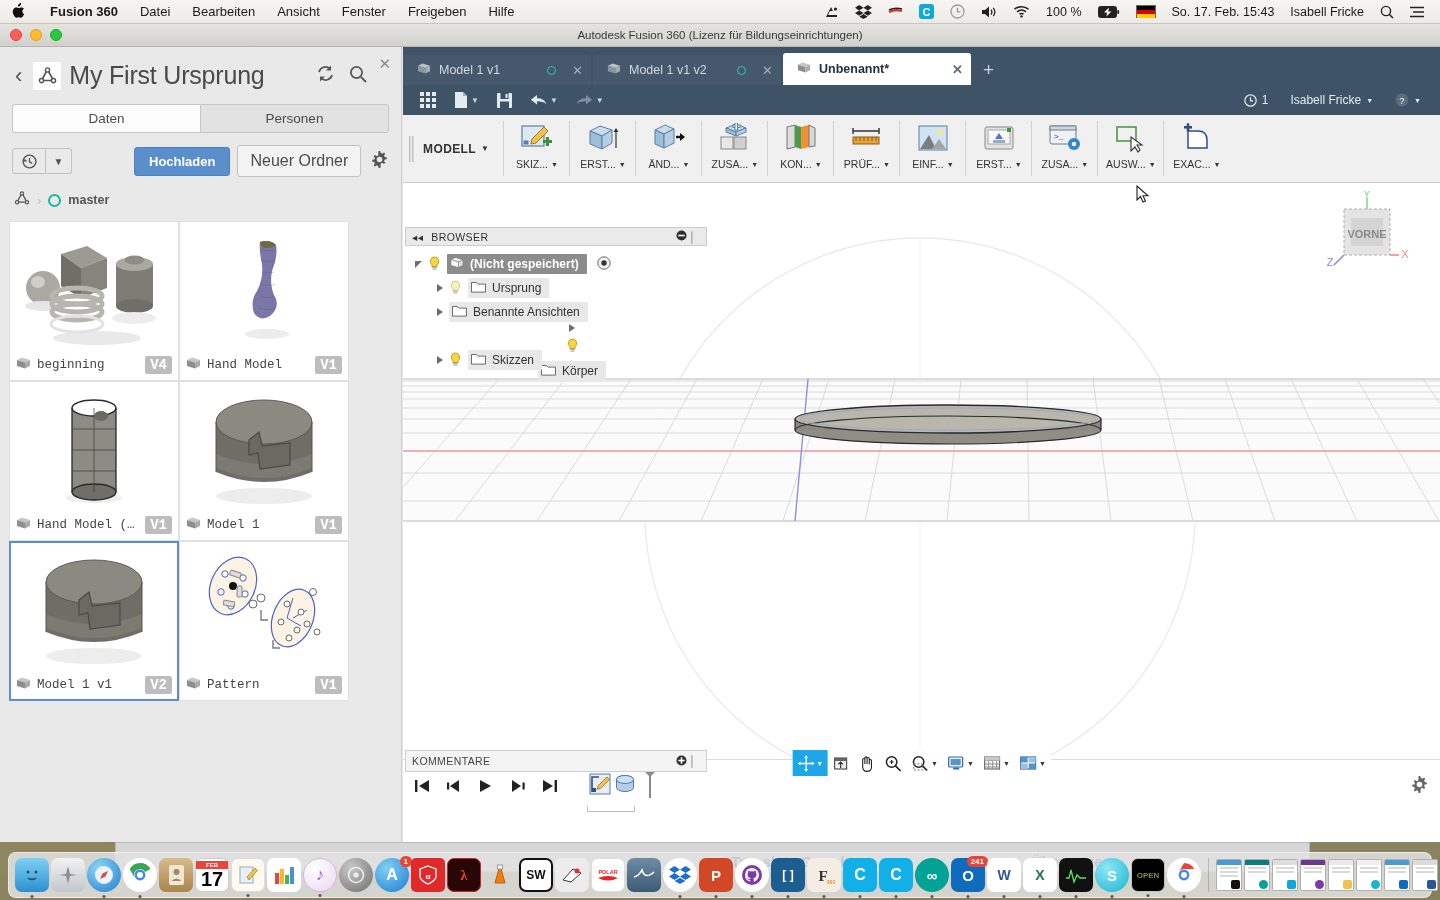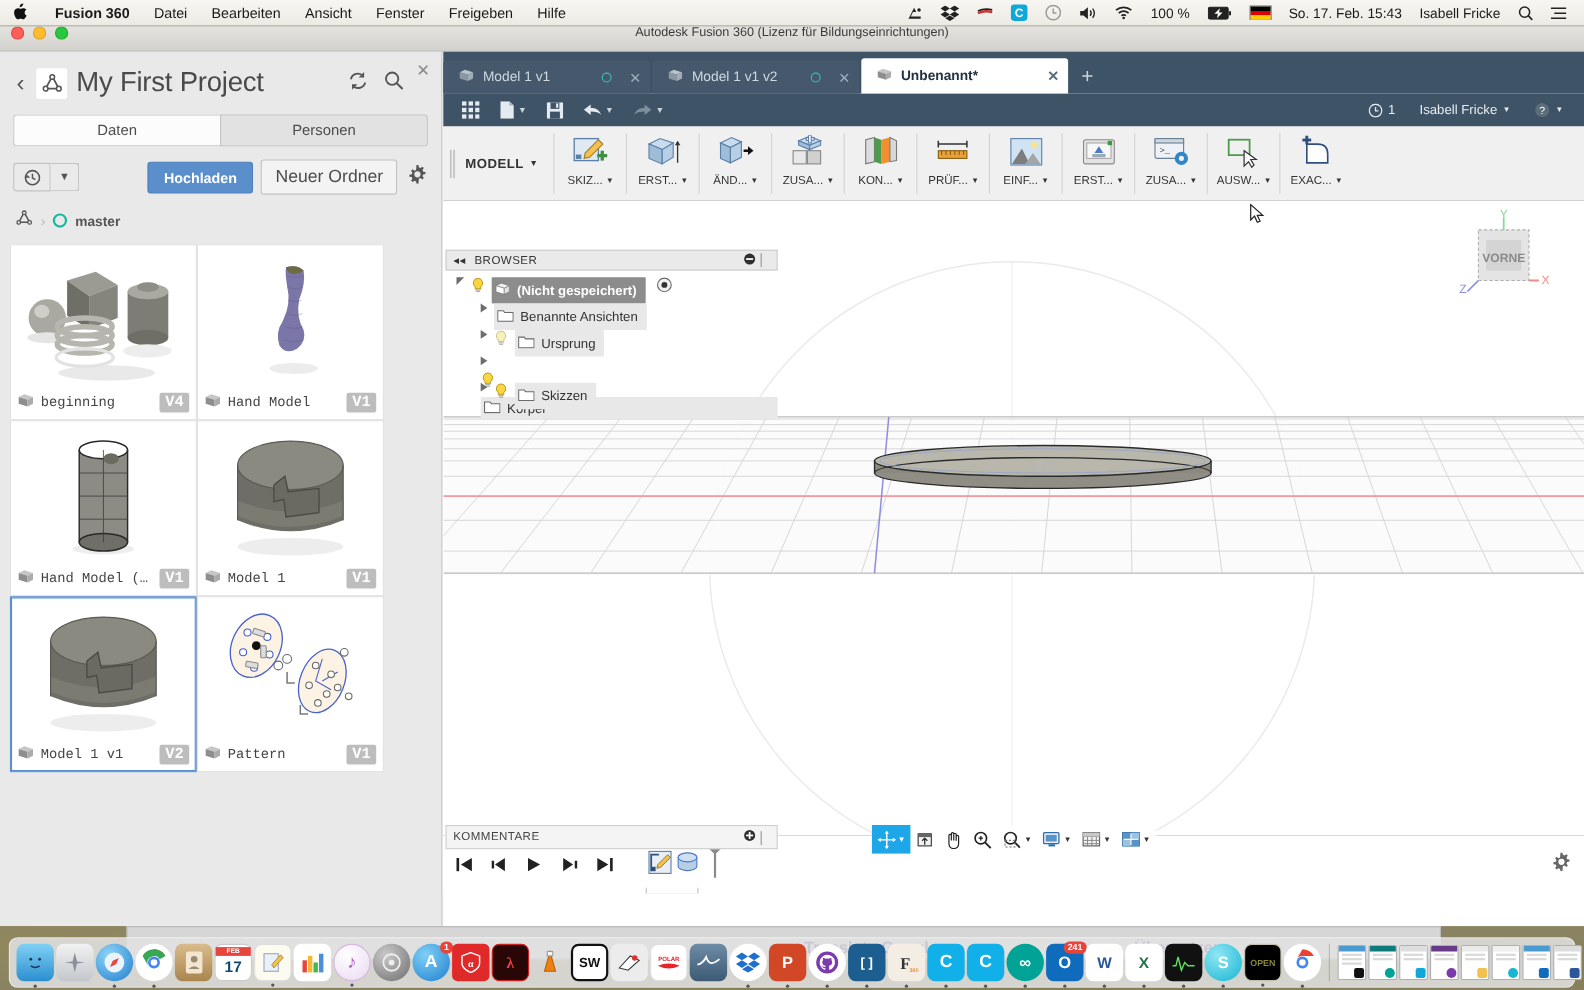--- a/index.html
+++ b/index.html
@@ -30,21 +30,21 @@
   
   .fusionwin {
     position: absolute; top: 24px; left: 0; width: 1440px; height: 818px;
     background: #e8e8e8;
     z-index: 20;
   }
   .titlebar {
     height: 23px; width: 100%;
     background: linear-gradient(#e4e3e0, #d2d1cd);
     border-bottom: 1px solid #b5b4b0;
-    display: flex; position: relative; text-decoration: underline;
+    display: flex; align-items: center; position: relative; text-decoration: underline;
   }
   .traffic { display: flex; gap: 8px; padding-left: 10px; }
   .dot { width: 12px; height: 12px; border-radius: 50%; }
   .dot.r { background: #ff5f57; border:1px solid #e0443e;}
   .dot.y { background: #ffbd2e; border:1px solid #dea123;}
   .dot.g { background: #28c940; border:1px solid #1aab29;}
   .wintitle {
     position: absolute; left: 0; right: 0; text-align: center;
     font-size: 11.5px; color: #3a3a3a;
   }
@@ -165,21 +165,21 @@
     position: absolute; left: 2px; top: 44px; width: 302px; z-index: 8;
     font-size: 12px; color: #333;
   }
   .browser-head {
     height: 19px; background: #eaeaea; border: 1px solid #cccccc;
     display: flex; align-items: center; padding: 0 6px; gap: 8px;
     font-size: 10.5px; color: #333; letter-spacing: .4px;
   }
   .browser-head .rr { margin-left: auto; display:flex; align-items:center; gap:5px;}
   .btree { padding: 6px 0 0 0; }
-  .brow { display: flex; height: 24px; gap: 6px; }
+  .brow { display: flex; align-items: center; height: 24px; gap: 6px; }
   .tri { width: 0; height: 0; border-left: 6px solid #6d6d6d;
          border-top: 4px solid transparent; border-bottom: 4px solid transparent; }
   .tri-open { width:0;height:0;border-top:7px solid #6d6d6d;border-right:7px solid transparent; }
   .bchip { background: #e8e8e8; padding: 2px 8px 2px 3px; border-radius: 1px;
            display:flex; align-items:center; gap:6px; }
   .bchip.sel { background: #8c8c8c; color: #fff; font-weight: bold; }
 
   .viewcube { position: absolute; right: 28px; top: 8px; width: 92px; height: 86px; z-index: 9;}
 
   .cmtbar { position: absolute; left: 2px; bottom: 40px; width: 302px; height: 22px;
@@ -363,21 +363,21 @@
           <div class="dp-logo">
             <svg width="19" height="17" viewBox="0 0 19 17">
                 <g stroke="#555" stroke-width="1.6" fill="none">
                   <path d="M9.5 2.5 3.5 13.5h12z"></path>
                 </g>
                 <circle cx="9.5" cy="3" r="2.1" fill="#fff" stroke="#555" stroke-width="1.4"></circle>
                 <circle cx="3.5" cy="13.6" r="2.1" fill="#fff" stroke="#555" stroke-width="1.4"></circle>
                 <circle cx="15.5" cy="13.6" r="2.1" fill="#fff" stroke="#555" stroke-width="1.4"></circle>
               </svg>
           </div>
-          <div class="dp-title">My First Project</div>
+          <div class="dp-title">My First Ursprung</div>
           <div class="dp-icons">
             <span>
               <svg width="19" height="19" viewBox="0 0 19 19">
                   <g fill="none" stroke="#555" stroke-width="1.7">
                     <path d="M3 8a6.5 6.5 0 0 1 11-3"></path>
                     <path d="M16 11a6.5 6.5 0 0 1-11 3"></path>
                   </g>
                   <path fill="#555" d="M15 1.5v5h-5z"></path>
                   <path fill="#555" d="M4 17.5v-5h5z"></path>
                 </svg>
@@ -1058,46 +1058,46 @@
                 <svg width="14" height="14" viewBox="0 0 14 14">
                     <circle cx="7" cy="7" r="6.2" fill="#f0f0f0" stroke="#666" stroke-width="1"></circle>
                     <circle cx="7" cy="7" r="2.7" fill="#333"></circle>
                   </svg>
               </span>
             </div>
 
 
             <div class="brow" style="padding-left:32px;">
               <span class="tri"></span>
-              <span class="bchip">
-                <span>
-                  <svg width="15" height="13" viewBox="0 0 15 13">
-                      <path d="M.5 2.5h5l1.3 1.6h7.7v8H.5z" fill="#fff" stroke="#6a6a6a" stroke-width="1"></path>
-                    </svg>
-                </span>
-                <span>Benannte Ansichten</span>
-              </span>
-            </div>
-
-            <div class="brow" style="padding-left:32px;">
-              <span class="tri"></span>
               <span>
                 <svg width="13" height="14" viewBox="0 0 13 14">
                     <path d="M6.5 1a4.3 4.3 0 0 1 2.6 7.7V10.5h-5.2V8.7A4.3 4.3 0 0 1 6.5 1z" fill="#f6f0bd" stroke="#c9c070" stroke-width=".8"></path>
                     <rect x="4.2" y="11" width="4.6" height="1.3" fill="#bdbdbd"></rect>
                     <rect x="4.6" y="12.6" width="3.8" height="1.1" fill="#bdbdbd"></rect>
                   </svg>
               </span>
               <span class="bchip">
                 <span>
                   <svg width="15" height="13" viewBox="0 0 15 13">
                       <path d="M.5 2.5h5l1.3 1.6h7.7v8H.5z" fill="#fff" stroke="#6a6a6a" stroke-width="1"></path>
                     </svg>
                 </span>
                 <span>Ursprung</span>
+              </span>
+            </div>
+
+            <div class="brow" style="padding-left:32px;">
+              <span class="tri"></span>
+              <span class="bchip">
+                <span>
+                  <svg width="15" height="13" viewBox="0 0 15 13">
+                      <path d="M.5 2.5h5l1.3 1.6h7.7v8H.5z" fill="#fff" stroke="#6a6a6a" stroke-width="1"></path>
+                    </svg>
+                </span>
+                <span>Benannte Ansichten</span>
               </span>
             </div>
 
             <div class="brow" style="padding-left:32px;flex-direction:column;">
               <span class="tri"></span>
               <span>
                 <svg width="13" height="14" viewBox="0 0 13 14">
                     <path d="M6.5 1a4.3 4.3 0 0 1 2.6 7.7V10.5h-5.2V8.7A4.3 4.3 0 0 1 6.5 1z" fill="#f7d642" stroke="#b9900f" stroke-width=".8"></path>
                     <rect x="4.2" y="11" width="4.6" height="1.3" fill="#b0b0b0"></rect>
                     <rect x="4.6" y="12.6" width="3.8" height="1.1" fill="#b0b0b0"></rect>
@@ -1354,21 +1354,21 @@
     </div>
     <div class="dicon" style="background:linear-gradient(#d9bb8c,#a9854e);">
       <svg width="20" height="22" viewBox="0 0 20 22">
           <rect x="3" y="1" width="15" height="20" rx="2" fill="#f3e6d0"></rect>
           <circle cx="10.5" cy="8" r="3" fill="#9a8a70"></circle>
           <path d="M5.5 17q5-5 10 0z" fill="#9a8a70"></path>
         </svg>
     </div>
     <div class="dicon" style="background:#fff;border:1px solid #ccc;flex-direction:column;color:#333;">
       <div style="width:100%;background:#e8453c;color:#fff;font-size:6px;text-align:center;line-height:8px;">FEB</div>
-      <div style="font-size:14px;color:#0c4a6e;line-height:20px;">17</div>
+      <div style="font-size:20px;color:#000000;line-height:20px;">17</div>
     </div>
     <div class="dicon running" style="background:#fdfbef;border:1px solid #ddd;">
       <svg width="20" height="20" viewBox="0 0 20 20">
           <rect x="2" y="2" width="13" height="16" fill="#e8f0f8" stroke="#9ab"></rect>
           <path d="M9 12 17 3l2.5 2.5L11 15z" fill="#f2c14e" stroke="#a07a1e" stroke-width=".7"></path>
         </svg>
     </div>
     <div class="dicon" style="background:#fff;">
       <svg width="22" height="20" viewBox="0 0 22 20">
           <rect x="2" y="8" width="4" height="11" fill="#e8453c"></rect>

